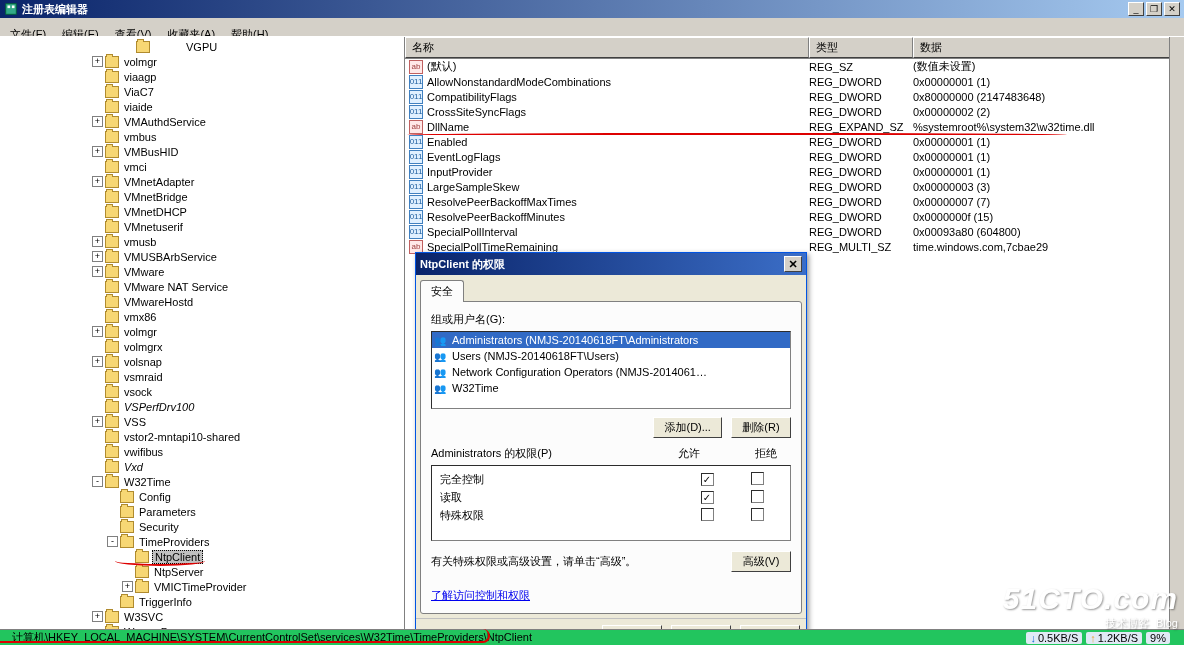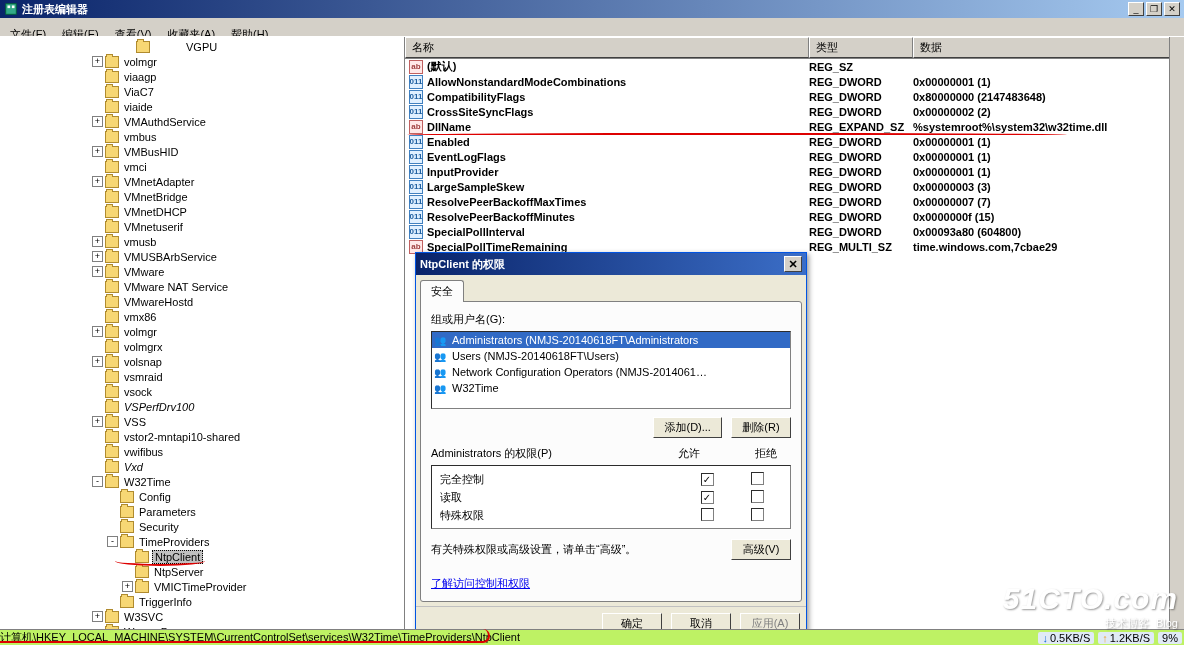--- a/index.html
+++ b/index.html
@@ -22,30 +22,30 @@
 .exp.none { border: none; background: transparent; }
 .folder { width: 14px; height: 12px; background: #f7d774; border: 1px solid #b08b2e; margin-right: 3px; flex-shrink: 0; position:relative;}
 .folder::before{content:"";position:absolute;top:-3px;left:0;width:5px;height:2px;background:#f7d774;border:1px solid #b08b2e;border-bottom:none;}
 .tree-label { padding: 0 2px; }
 .tree-label.sel { background: #c0c0c0; border: 1px dotted #000; }
 .red-mark { position: absolute; width: 100px; height: 10px; border-bottom: 2px solid #d00; border-radius: 50%; pointer-events:none;}
 
 .list-pane { flex: 1; overflow: auto; background: #fff; position: relative; }
 .list-header { display: flex; background: #d4d0c8; border-bottom: 1px solid #808080; position: sticky; top: 0; }
 .list-header .col { padding: 2px 6px; border-right: 1px solid #808080; border-top: 1px solid #fff; border-left: 1px solid #fff; border-bottom:1px solid #404040; cursor: pointer; }
-.list-row { display: flex; align-items: center; height: 15px; cursor: pointer; font-weight: bold; }
+.list-row { display: flex; align-items: center; height: 15px; cursor: pointer; }
 .col-name { width: 404px; padding-left: 4px; display: flex; align-items: center; }
 .col-type { width: 104px; }
 .col-data { flex: 1; }
 .val-icon { width: 14px; height: 14px; margin-right: 4px; flex-shrink: 0; display:inline-flex;align-items:center;justify-content:center;font-size:8px;border:1px solid; }
 .val-icon.str { background: #ffe8e8; border-color:#c06060; color:#a04040;}
 .val-icon.bin { background: #e0f0ff; border-color:#4080c0; color:#2060a0;}
 .red-line { position: absolute; height: 3px; border-top: 2px solid #d00; pointer-events:none;}
 
-.statusbar { position: absolute; bottom: 0; left: 0; right: 0; height: 16px; background: #bef264; border-top: 1px solid #808080; display: flex; align-items: center; padding: 0 0; }
+.statusbar { position: absolute; bottom: 0; left: 0; right: 0; height: 16px; background: #22c55e; border-top: 1px solid #808080; display: flex; align-items: center; padding: 0 12px; }
 .statusbar .path { flex: 1; }
 .status-red { position:absolute; bottom:2px; left:0; width:490px; height:14px; border:2px solid #d00; border-left:none; border-radius:0 40px 40px 0; border-top:none; pointer-events:none;}
 
 
 .dialog { position: absolute; left: 415px; top: 252px; width: 392px; background: #ece9d8; border: 1px solid #0054e3; box-shadow: 2px 2px 5px rgba(0,0,0,0.4); }
 .dlg-title { background: linear-gradient(to right, #0a246a, #3b6ec7); color: #fff; height: 22px; display: flex; align-items: center; padding: 0 4px; font-weight: bold; }
 .dlg-title .t { flex: 1; }
 .dlg-close { width: 18px; height: 16px; background: #d4d0c8; border: 1px solid #fff; border-right-color:#404040; border-bottom-color:#404040; color: #000; display: flex; align-items: center; justify-content: center; font-weight: bold; cursor: pointer; }
 .dlg-tabs { padding: 4px 4px 0 4px; }
 .dlg-tab { display: inline-block; padding: 3px 10px; background: #ece9d8; border: 1px solid #808080; border-bottom: none; border-radius: 3px 3px 0 0; position:relative; top:1px; background:#fcfcfc;}
@@ -54,21 +54,21 @@
 .user-list { border: 1px inset #808080; background: #fff; height: 78px; overflow: auto; }
 .user-row { display: flex; align-items: center; padding: 1px 2px; cursor: pointer; }
 .user-row.sel { background: #316ac5; color: #fff; }
 .user-icon { width: 14px; height: 14px; margin-right: 4px; display:inline-flex;align-items:center;justify-content:center;font-size:10px;}
 .btnrow { text-align: right; margin: 8px 0; }
 .btn { padding: 2px 10px; background: #ece9d8; border: 1px solid #404040; border-top-color:#fff; border-left-color:#fff; margin-left: 6px; cursor: pointer; min-width:60px; text-align:center; display:inline-block;}
 .btn.disabled { color: #808080; }
 .perm-hdr { display: flex; margin: 4px 0; gap: 27px; }
 .perm-hdr .l { flex: 1; }
 .perm-hdr .c { width: 50px; text-align: center; }
-.perm-list { border: 1px inset #808080; background: #fff; height: 64px; padding: 4px 8px; }
+.perm-list { border: 1px inset #808080; background: #fff; height: 76px; padding: 4px 8px; }
 .perm-row { display: flex; align-items: center; height: 18px; }
 .perm-row .l { flex: 1; }
 .perm-row .c { width: 50px; text-align: center; }
 .chk { width: 13px; height: 13px; border: 1px inset #808080; background: #fff; display: inline-flex; align-items: center; justify-content: center; font-size: 10px; }
 .adv-row { display: flex; margin: 10px 0; align-items: center; }
 .adv-row .txt { flex: 1; }
 .link { color: #0000ee; text-decoration: underline; cursor: pointer; margin-top: 6px; display: inline-block; }
 .dlg-btns { text-align: right; padding: 6px; border-top: 1px solid #c0c0c0; }
 
 .net-indicator { display:flex; align-items:center; gap:2px; padding:0 4px; background:#e0eaf5; border-radius:2px; margin:0 2px;}
@@ -318,20 +318,21 @@
       <div class="col col-type">类型</div>
       <div class="col col-data">数据</div>
     </div>
     <div id="listrows">
         <div class="list-row">
           <div class="col-name">
             <span class="val-icon str">ab</span>
             <span>(默认)</span>
           </div>
           <div class="col-type">REG_SZ</div>
+          <div class="col-data">(数值未设置)</div>
         </div>
         <div class="list-row">
           <div class="col-name">
             <span class="val-icon bin">011</span>
             <span>AllowNonstandardModeCombinations</span>
           </div>
           <div class="col-type">REG_DWORD</div>
           <div class="col-data">0x00000001 (1)</div>
         </div>
         <div class="list-row">

